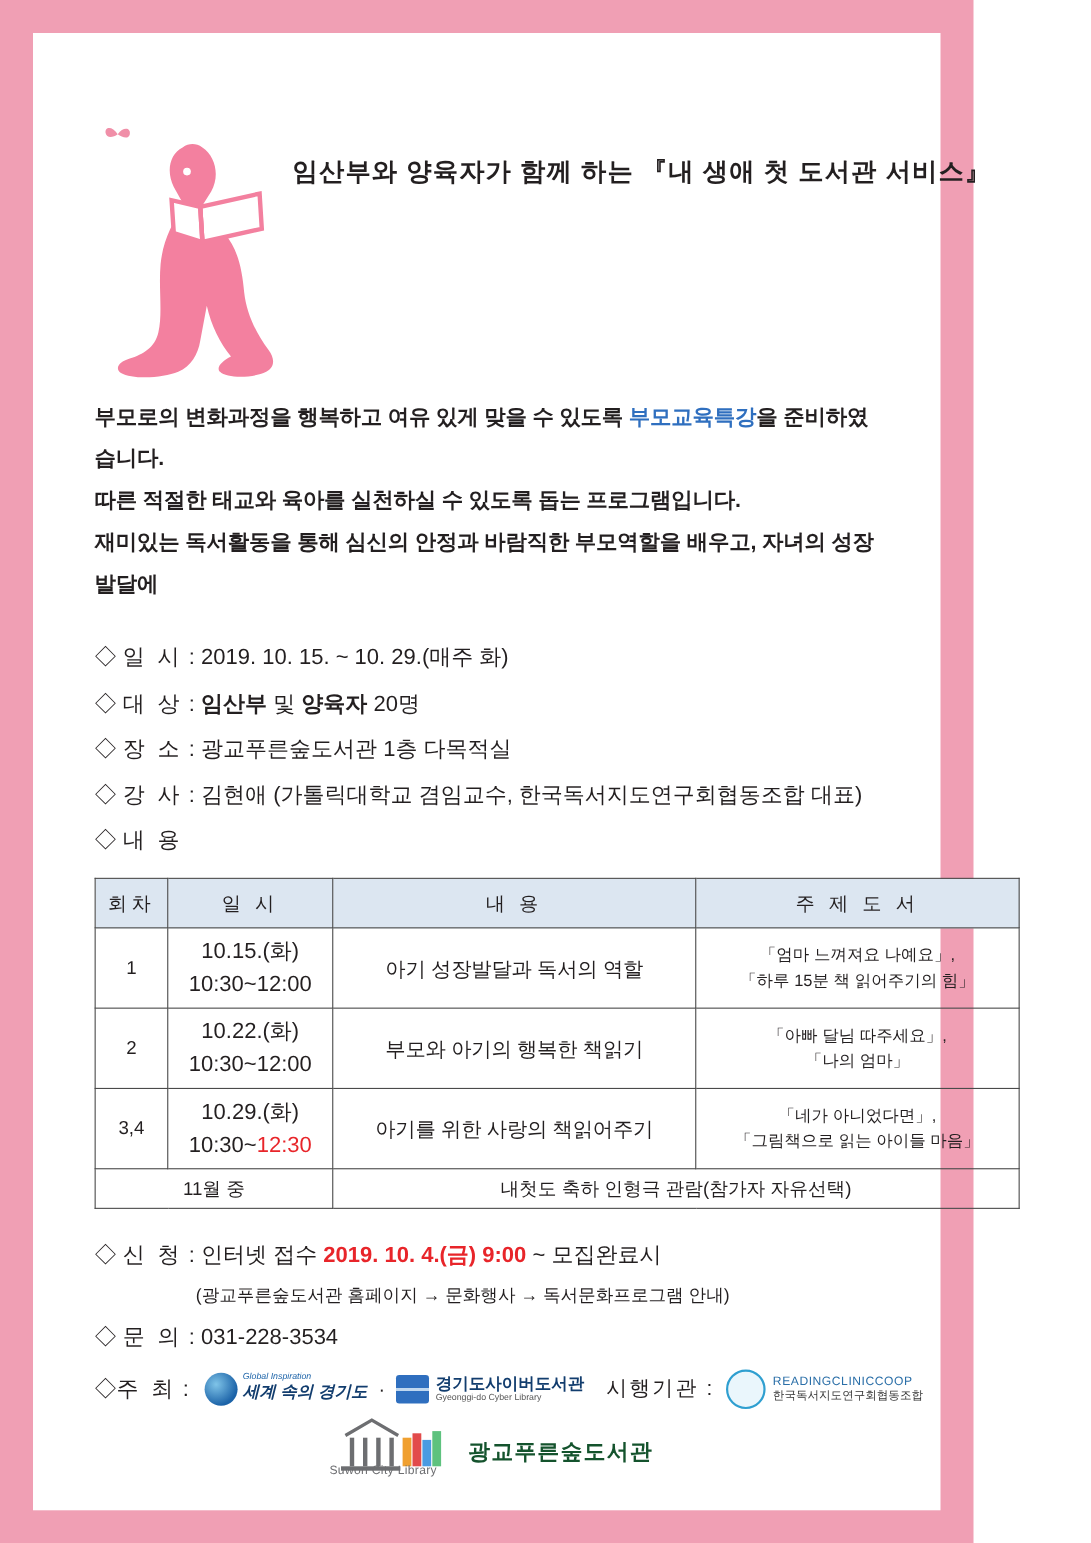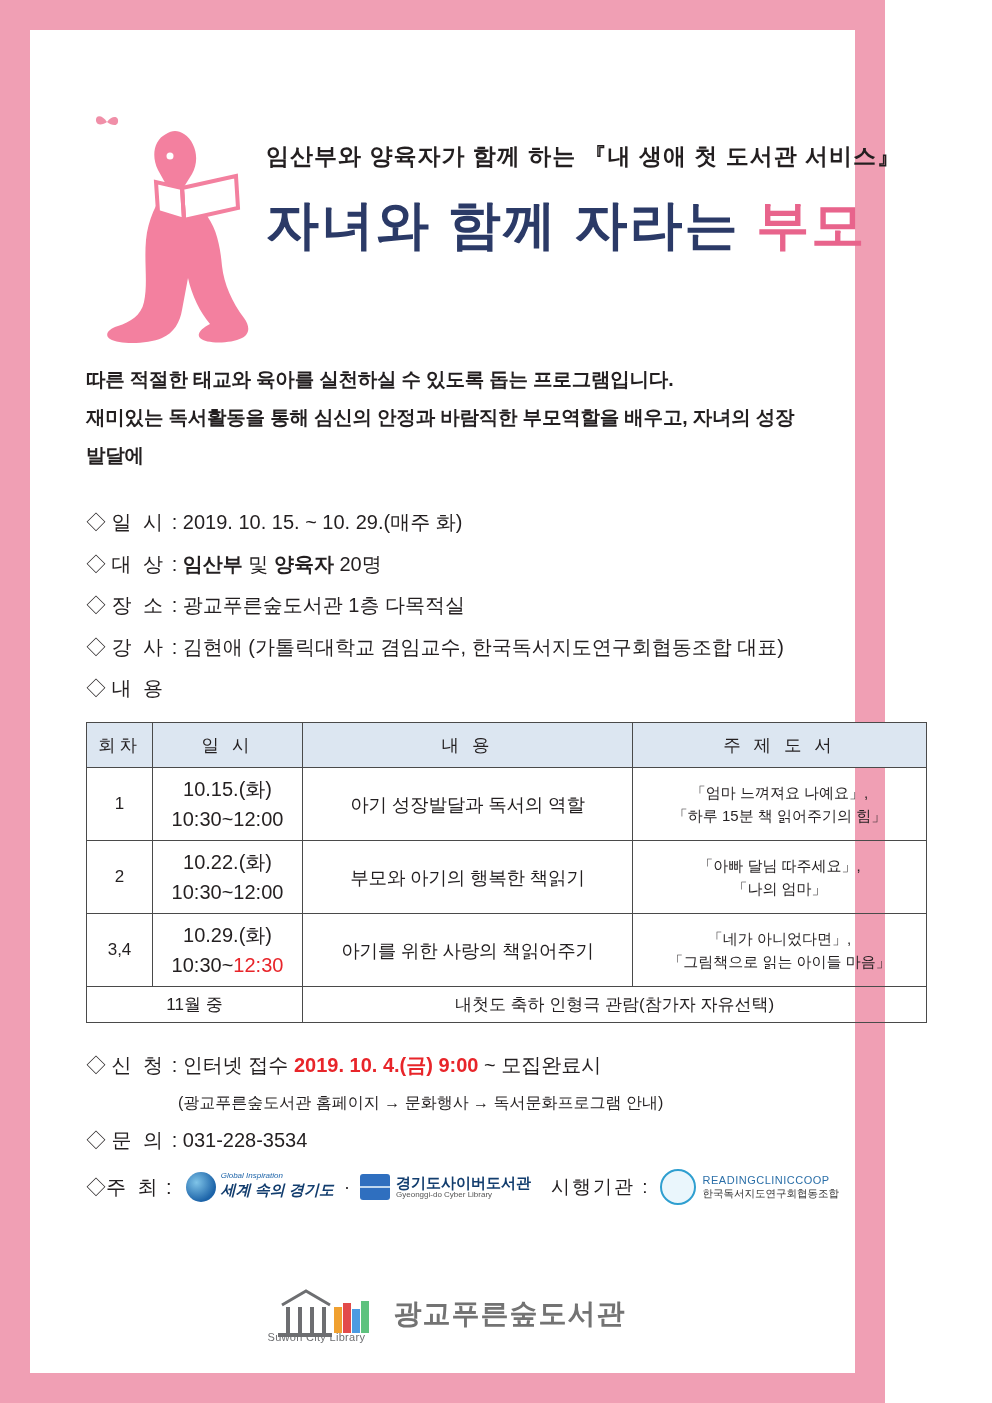--- a/index.html
+++ b/index.html
@@ -272,23 +272,23 @@
   }
   .footer-sub {
     position: absolute;
     left: 8px;
     bottom: -4px;
     font-size: 11px;
     color: #6d6e71;
     letter-spacing: 0.3px;
   }
   .footer-name {
-    font-size: 28px;
-    font-weight: bold;
-    color: #737373;
+    font-size: 20px;
+    font-weight: bold;
+    color: #14532d;
     letter-spacing: 1px;
     padding-bottom: 6px;
   }
 </style>
 </head>
 <body>
 
 <div class="poster">
   <div class="inner">
 
@@ -311,27 +311,27 @@
         </g>
         <g>
           <path d="M86 72 L140 60 L142 92 L88 104 Z" fill="#ffffff" stroke="#f3809f" stroke-width="4"></path>
           <path d="M86 72 L88 104 L62 96 L60 66 Z" fill="#ffffff" stroke="#f3809f" stroke-width="4"></path>
           <line x1="86" y1="72" x2="88" y2="104" stroke="#f3809f" stroke-width="4"></line>
         </g>
       </svg>
 
       <div class="head-text">
         <div class="subtitle">임산부와 양육자가 함께 하는 『내 생애 첫 도서관 서비스』</div>
-        <div class="title">
-          <span>자녀와 함께 자라는 </span><span class="accent">부모</span>
-        </div>
       </div>
     </div>
 
     <div class="intro">
+      <div>
+        <span>부모로의 변화과정을 행복하고 여유 있게 맞을 수 있도록 </span><span class="hl">부모교육특강</span><span>을 준비하였습니다.</span>
+      </div>
       <div>따른 적절한 태교와 육아를 실천하실 수 있도록 돕는 프로그램입니다.</div>
       <div>재미있는 독서활동을 통해 심신의 안정과 바람직한 부모역할을 배우고, 자녀의 성장발달에</div>
     </div>
 
     <div class="info-list">
       <div class="info-row">
         <span class="diamond">◇</span>
         <span class="info-label">일 시</span>
         <span>:</span>
         <span>2019. 10. 15. ~ 10. 29.(매주 화)</span>

